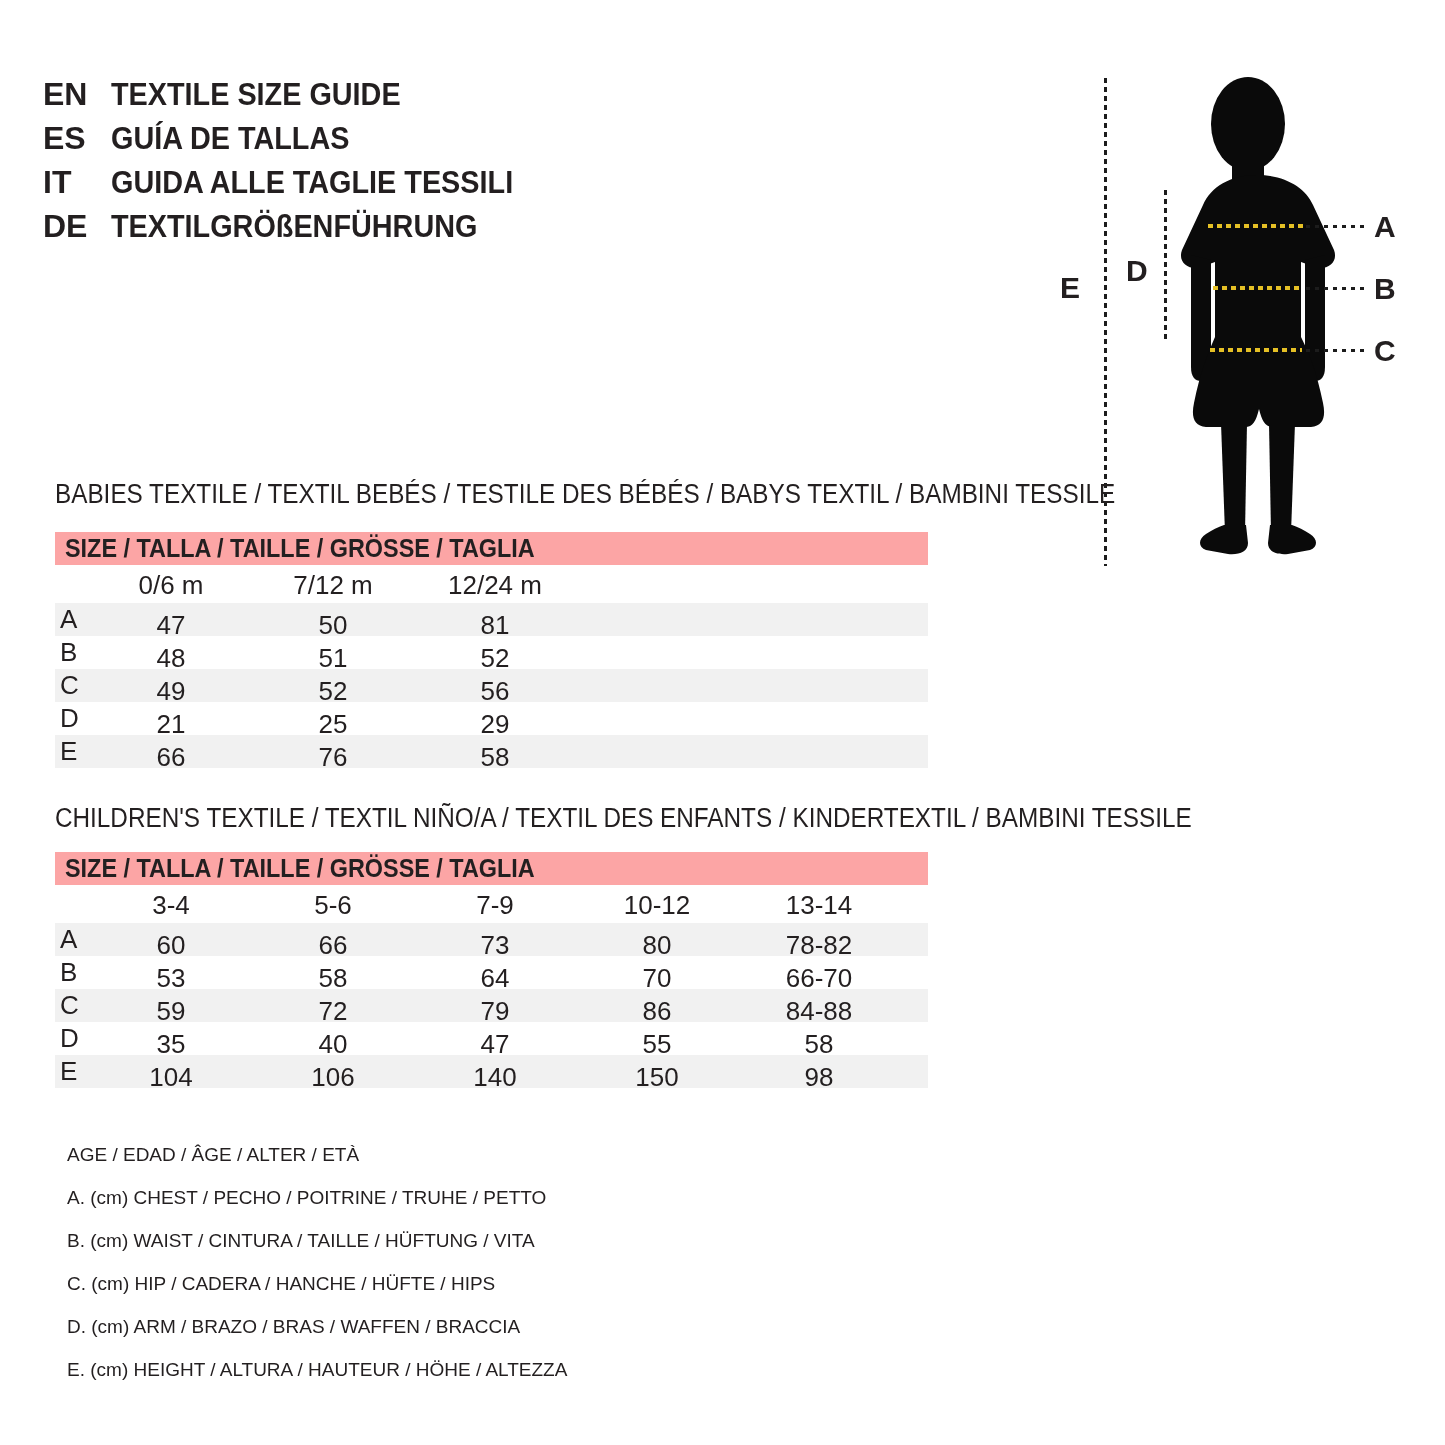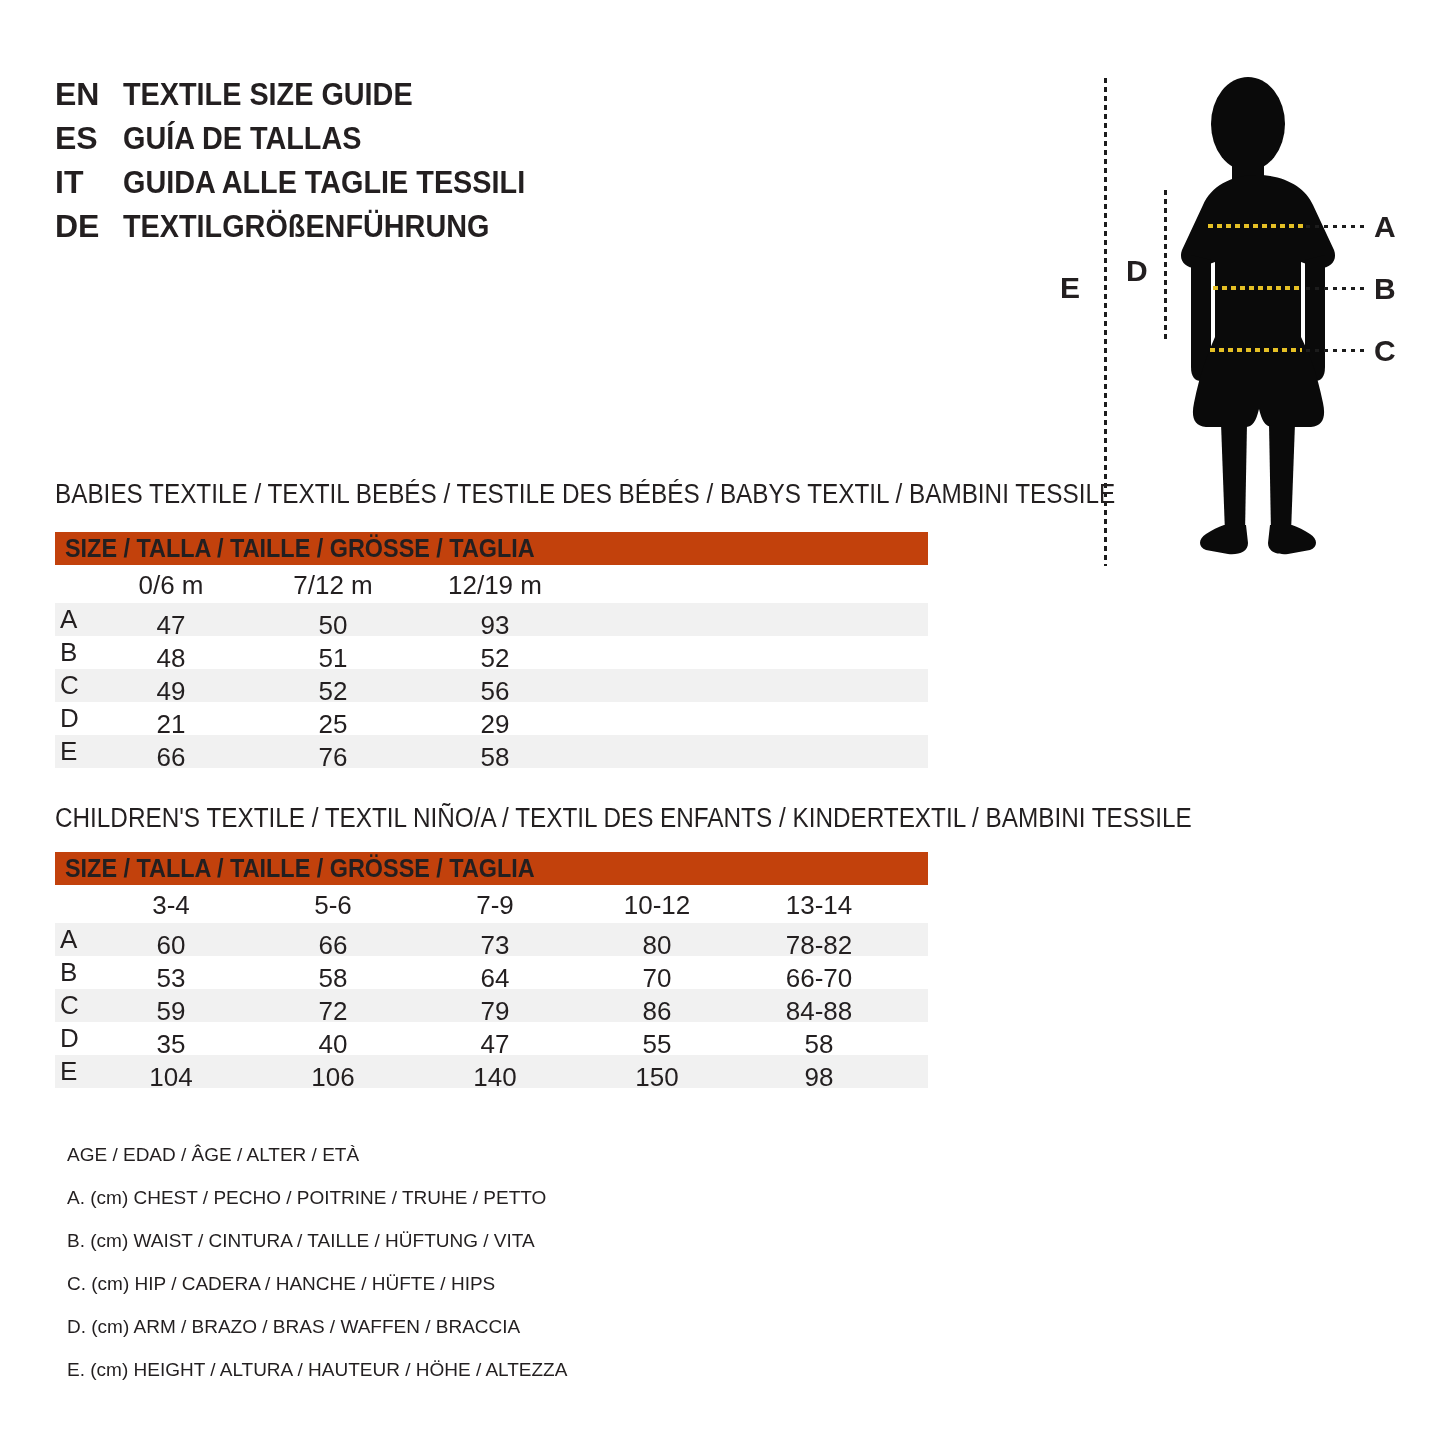--- a/index.html
+++ b/index.html
@@ -4,31 +4,31 @@
 <style>
   html,body { margin:0; padding:0; }
   body {
     width:1445px; height:1445px; background:#ffffff; overflow:hidden;
     position:relative; font-family:"Liberation Sans", sans-serif; color:#231f20;
   }
   .abs { position:absolute; }
   .cx { display:inline-block; transform:scaleX(0.9); transform-origin:0 50%; white-space:nowrap; }
 
   
-  .lang-list { left:55px; top:72px; }
+  .lang-list { left:43px; top:72px; }
   .lang-row { display:flex; height:44px; align-items:center; font-size:32px; font-weight:bold; }
   .lang-code { width:68px; }
   .lang-title { white-space:nowrap; }
 
   
   .section-title { left:55px; font-size:27px; font-weight:normal; white-space:nowrap; }
 
   
   .size-table { left:55px; width:873px; font-size:26px; }
-  .size-bar { height:33px; line-height:33px; background:#c2410c; padding-left:10px; font-weight:bold; }
+  .size-bar { height:33px; line-height:33px; background:#fca5a5; padding-left:10px; font-weight:bold; }
   .thead { display:flex; height:36px; align-items:flex-end; padding-bottom:2px; }
   .trow { display:flex; height:33px; line-height:33px; }
   .trow.stripe { background:#f1f1f1; }
   .lbl { width:30px; padding-left:5px; }
   .col { width:162px; text-align:center;margin-top:6px; }
 
   
   .legend { left:55px; top:1133px; font-size:19px;margin-left:12px; }
   .legend-line { height:43px; line-height:43px; white-space:nowrap; }
 
@@ -98,27 +98,27 @@
 </div>
 
 <div class="abs size-table" style="top:532px;">
   <div class="size-bar">
     <span class="cx">SIZE / TALLA / TAILLE / GRÖSSE / TAGLIA</span>
   </div>
   <div class="thead">
     <div class="lbl"></div>
     <div class="col">0/6 m</div>
     <div class="col">7/12 m</div>
-    <div class="col">12/19 m</div>
+    <div class="col">12/24 m</div>
   </div>
   <div class="trow stripe">
     <div class="lbl">A</div>
     <div class="col">47</div>
     <div class="col">50</div>
-    <div class="col">93</div>
+    <div class="col">81</div>
   </div>
   <div class="trow">
     <div class="lbl">B</div>
     <div class="col">48</div>
     <div class="col">51</div>
     <div class="col">52</div>
   </div>
   <div class="trow stripe">
     <div class="lbl">C</div>
     <div class="col">49</div>

